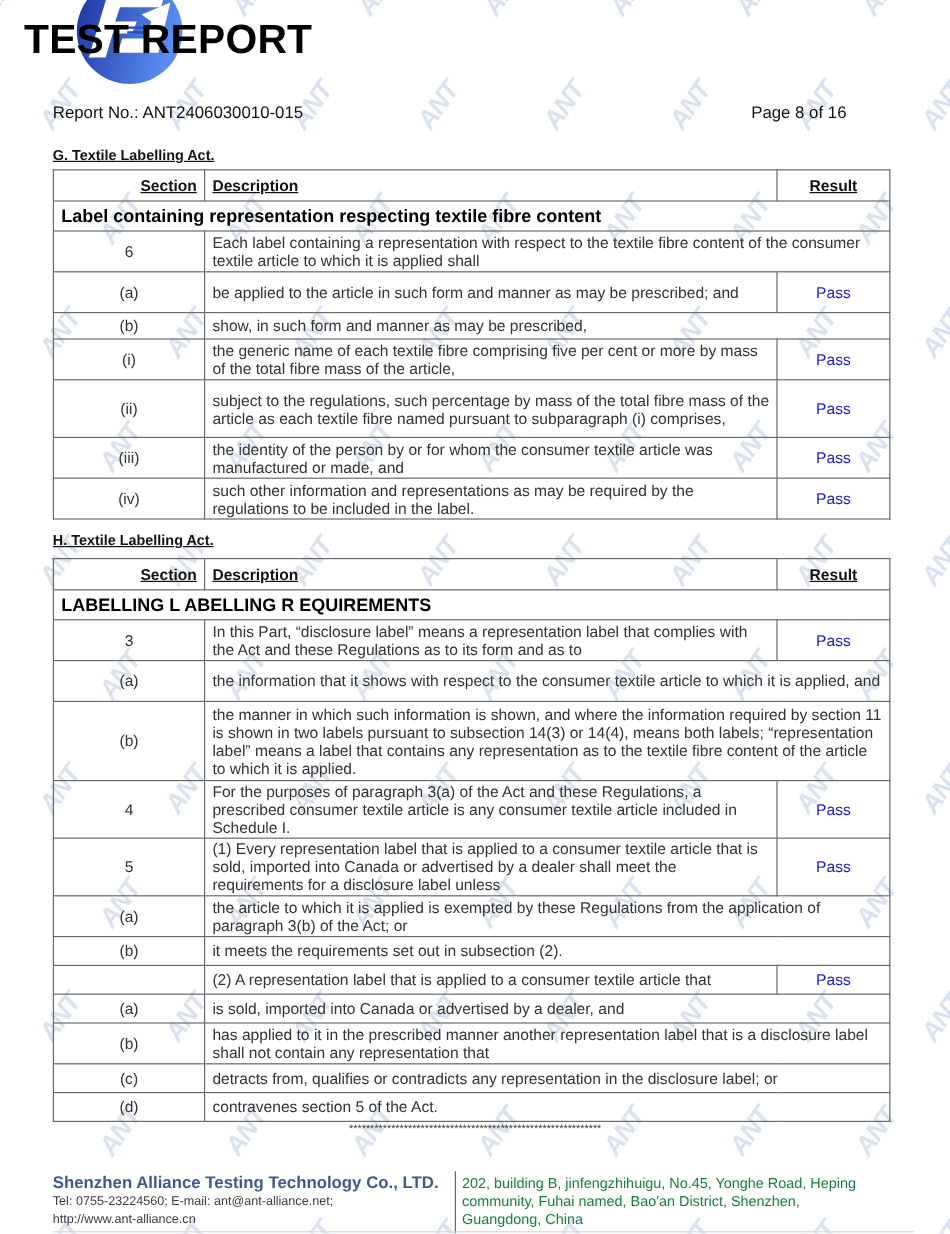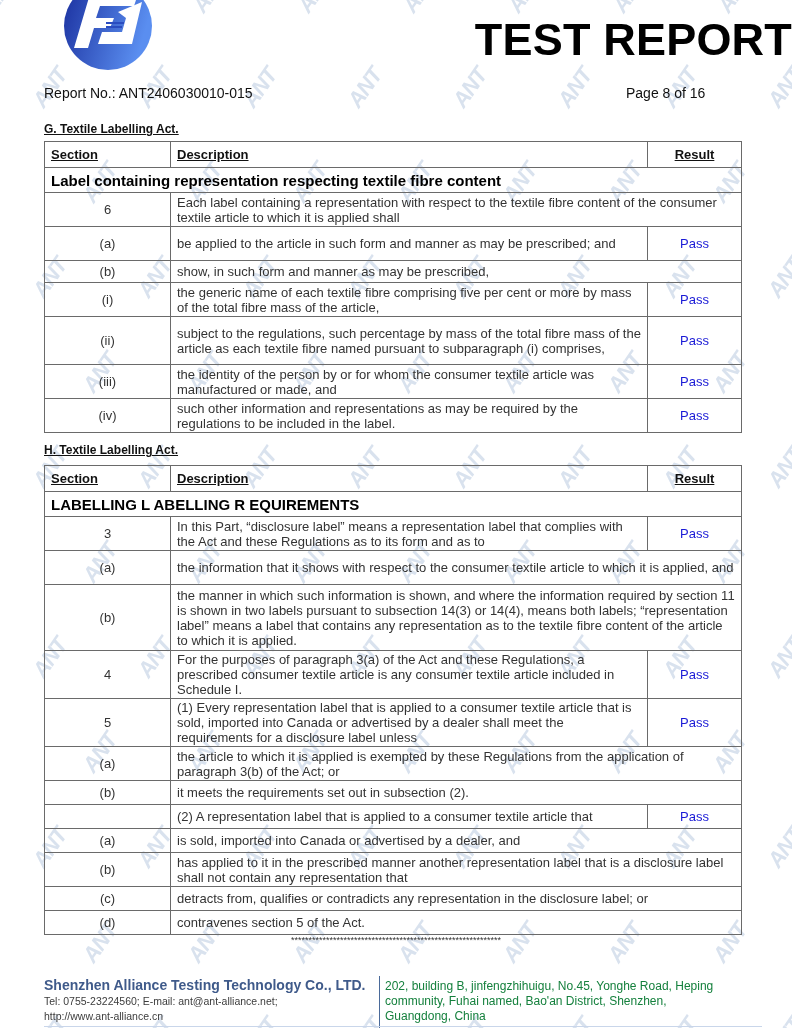--- a/index.html
+++ b/index.html
@@ -10,40 +10,40 @@
   }
   .wm-layer { position: absolute; inset: 0; pointer-events: none; z-index: 0; }
   .wm {
     position: absolute; font-family: "Liberation Sans", sans-serif; font-weight: bold; font-style: italic;
     font-size: 22px; color: #d9e2ee; transform: rotate(-55deg); letter-spacing: -1px;
   }
   .content { position: absolute; inset: 0; z-index: 1; }
 
   .logo { position: absolute; left: 60px; top: -8px; width: 96px; height: 82px; }
   .title {
-    position: absolute; left: 0; right: 0; top: 14px; text-align: right;
-    font-size: 45px; font-weight: bold; color: #000; letter-spacing: 0.2px;
+    position: absolute; left: 0; right: 0; top: 14px; text-align: left;
+    font-size: 34px; font-weight: bold; color: #000; letter-spacing: 0.2px;
   }
   .title span { margin-left: 20px; }
   .report-no { position: absolute; left: 44px; top: 85px; font-size: 14px; color: #111; }
   .page-no { position: absolute; left: 626px; top: 85px; font-size: 14px; color: #111; }
 
   .sec-title {
     position: absolute; left: 44px; font-size: 12px; font-weight: bold; text-decoration: underline; color: #111;
   }
 
   table.rt {
     position: absolute; left: 44px; width: 698px; border-collapse: collapse; table-layout: fixed;
     font-size: 13px; color: #333;
   }
   table.rt td, table.rt th {
     border: 1px solid #6a6a6a; padding: 1px 6px; vertical-align: middle; line-height: 15px;
   }
   table.rt th { font-weight: bold; text-decoration: underline; color: #111; height: 23px; }
-  table.rt th.h-sec { text-align: left; }
+  table.rt th.h-sec { text-align: right; }
   table.rt th.h-desc { text-align: left; }
   table.rt th.h-res { text-align: center; }
   .col-sec { width: 126px; }
   .col-res { width: 94px; }
   td.sec { text-align: center; }
   td.res { text-align: center; color: #1a1ad6; }
   td.group { font-weight: bold; font-size: 15px; color: #000000; height: 22px; }
 
   .stars { position: absolute; left: 0; right: 0; top: 935px; text-align: center; font-size: 9px; color: #333; letter-spacing: 0px; }
 

